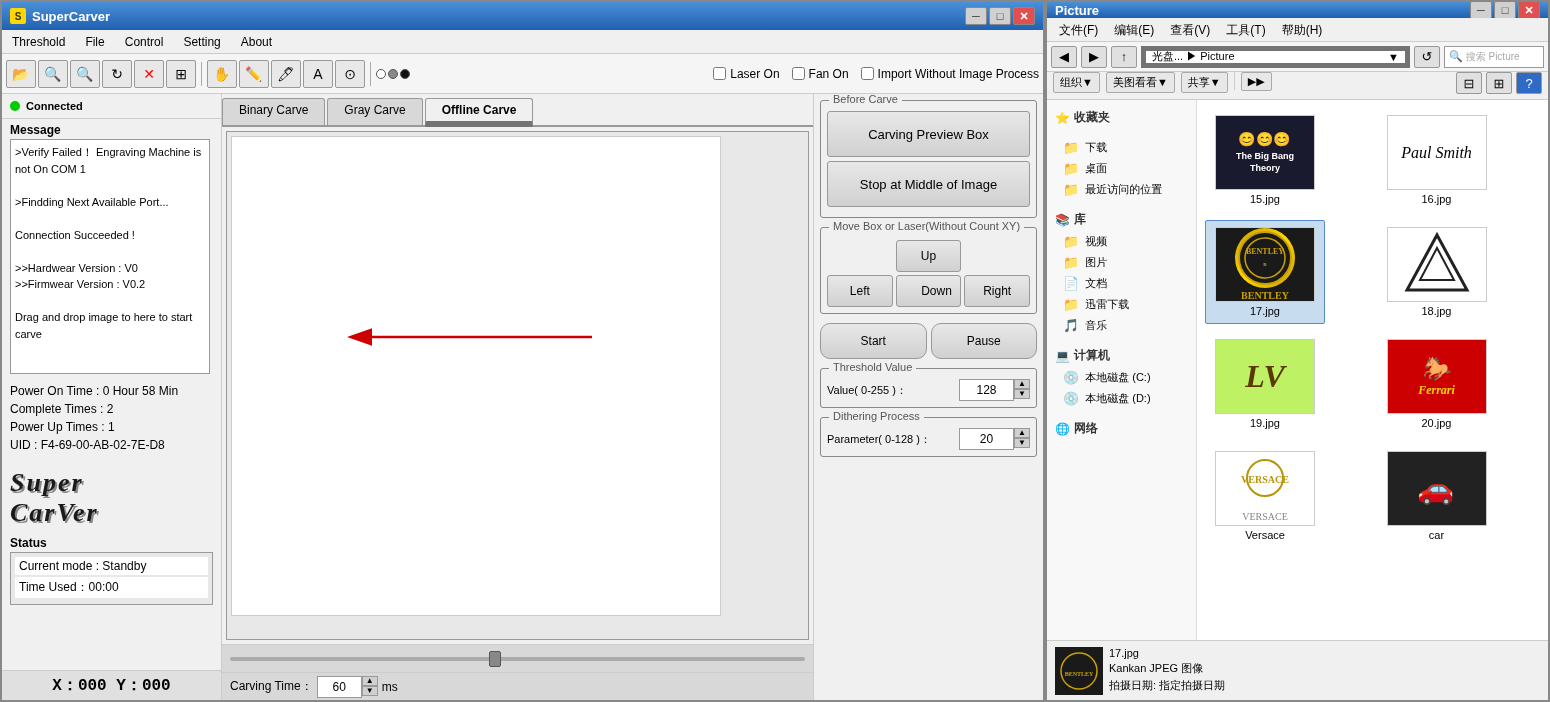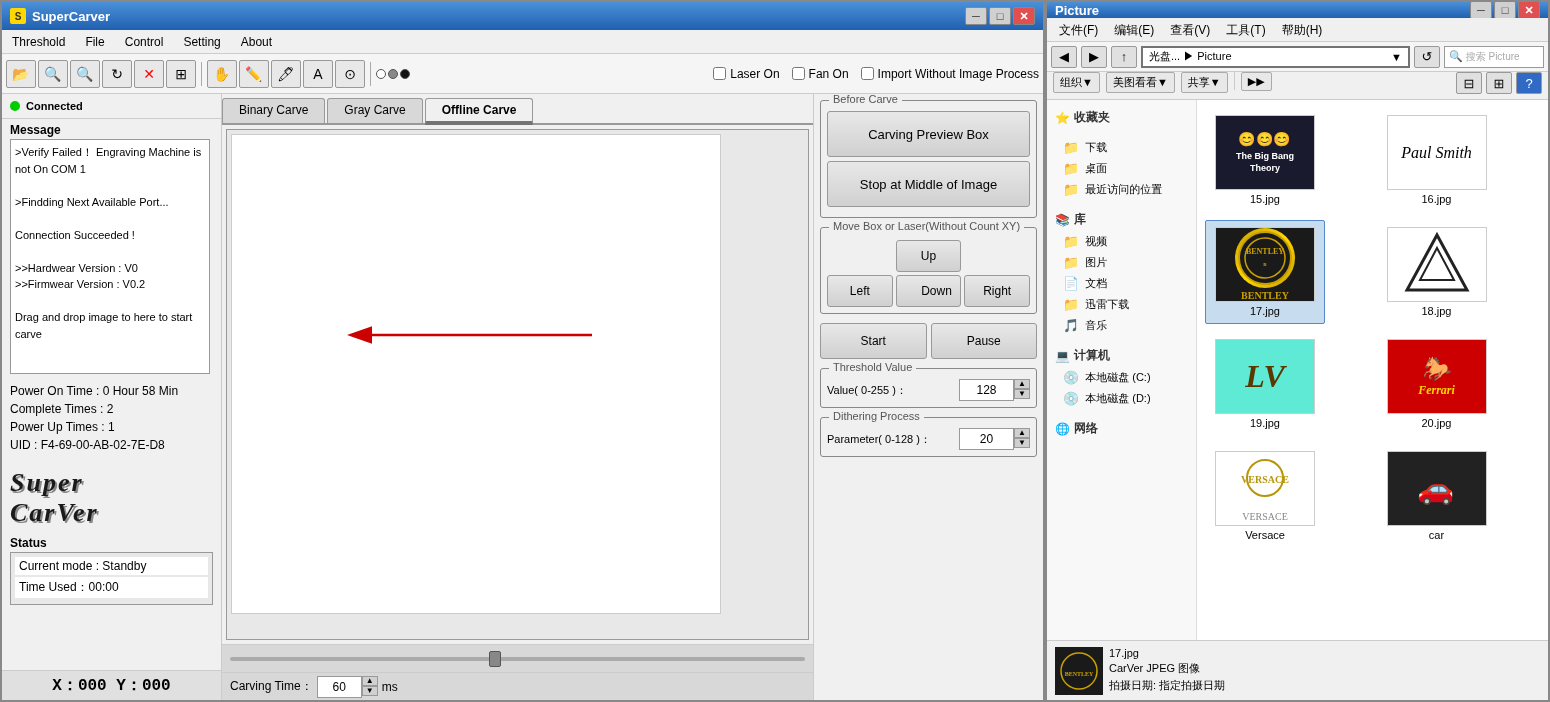--- a/index.html
+++ b/index.html
@@ -187,21 +187,21 @@
     .tab {
       padding: 4px 16px;
       background: #d8d8d8;
       border: 1px solid #999;
       border-bottom: none;
       cursor: pointer;
       font-size: 12px;
       margin-right: 2px;
       border-radius: 3px 3px 0 0;
     }
-    .tab.active { background: #f0f0f0; font-weight: bold; border-bottom: 4px solid #737373; margin-bottom: -2px; }
+    .tab.active { background: #f0f0f0; font-weight: bold; border-bottom: 6px solid #737373; margin-bottom: -2px; }
 
     .canvas-area {
       flex: 1;
       background: #e8e8e8;
       position: relative;
       margin: 4px;
       border: 1px solid #999;
     }
     .canvas-inner {
       width: 490px; height: 480px;
@@ -315,21 +315,21 @@
     .dir-btn.right { grid-column: 3; grid-row: 2; }
 
     .action-row {
       display: flex; gap: 4px;
     }
     .action-btn {
       flex: 1;
       height: 36px;
       background: linear-gradient(to bottom, #e8e8e8, #d0d0d0);
       border: 1px solid #999;
-      border-radius: 3px;
+      border-radius: 10px;
       font-size: 12px;
       cursor: pointer;
       display: flex; align-items: center; justify-content: center;
     }
 
     .param-row {
       display: flex; align-items: center; justify-content: space-between;
       font-size: 11px; margin-top: 4px;
     }
     .param-input {
@@ -400,21 +400,21 @@
       width: 26px; height: 22px;
       background: #e0e0e0;
       border: 1px solid #999;
       border-radius: 2px;
       display: flex; align-items: center; justify-content: center;
       cursor: pointer; font-size: 13px;
     }
     .address-bar {
       flex: 1; height: 22px;
       background: white;
-      border: 2px solid #737373;
+      border: 5px solid #737373;
       display: flex; align-items: center;
       padding: 0 6px;
       font-size: 11px;
       gap: 4px;
     }
     .search-box {
       width: 100px; height: 22px;
       background: white;
       border: 1px solid #999;
       display: flex; align-items: center;
@@ -547,21 +547,21 @@
       font-family: serif; font-size: 10px; font-weight: bold;
       color: #1a1a1a;
       flex-direction: column;
     }
     .thumb-triangle {
       background: white;
       width: 100%; height: 100%;
       display: flex; align-items: center; justify-content: center;
     }
     .thumb-lv {
-      background: #5eead4;
+      background: #bef264;
       width: 100%; height: 100%;
       display: flex; align-items: center; justify-content: center;
       font-family: 'Times New Roman', serif;
       font-size: 32px;
       font-style: italic;
       font-weight: bold;
       color: #5a3800;
     }
     .thumb-ferrari {
       background: #cc0000;
@@ -1035,17 +1035,17 @@
 
   <div class="status-preview">
     <div class="preview-thumb">
       <svg width="40" height="40" viewBox="0 0 40 40">
         <ellipse cx="20" cy="20" rx="18" ry="18" fill="#1a1a1a" stroke="#c8a000" stroke-width="1.5"></ellipse>
         <text x="20" y="25" text-anchor="middle" font-family="serif" font-size="6" fill="#c8a000" font-weight="bold">BENTLEY</text>
       </svg>
     </div>
     <div class="preview-info">
       <div class="preview-info-row">17.jpg</div>
-      <div class="preview-info-row">CarVer JPEG 图像</div>
+      <div class="preview-info-row">Kankan JPEG 图像</div>
       <div class="preview-info-row">拍摄日期: 指定拍摄日期</div>
     </div>
   </div>
 </div>
 
 </body></html>

